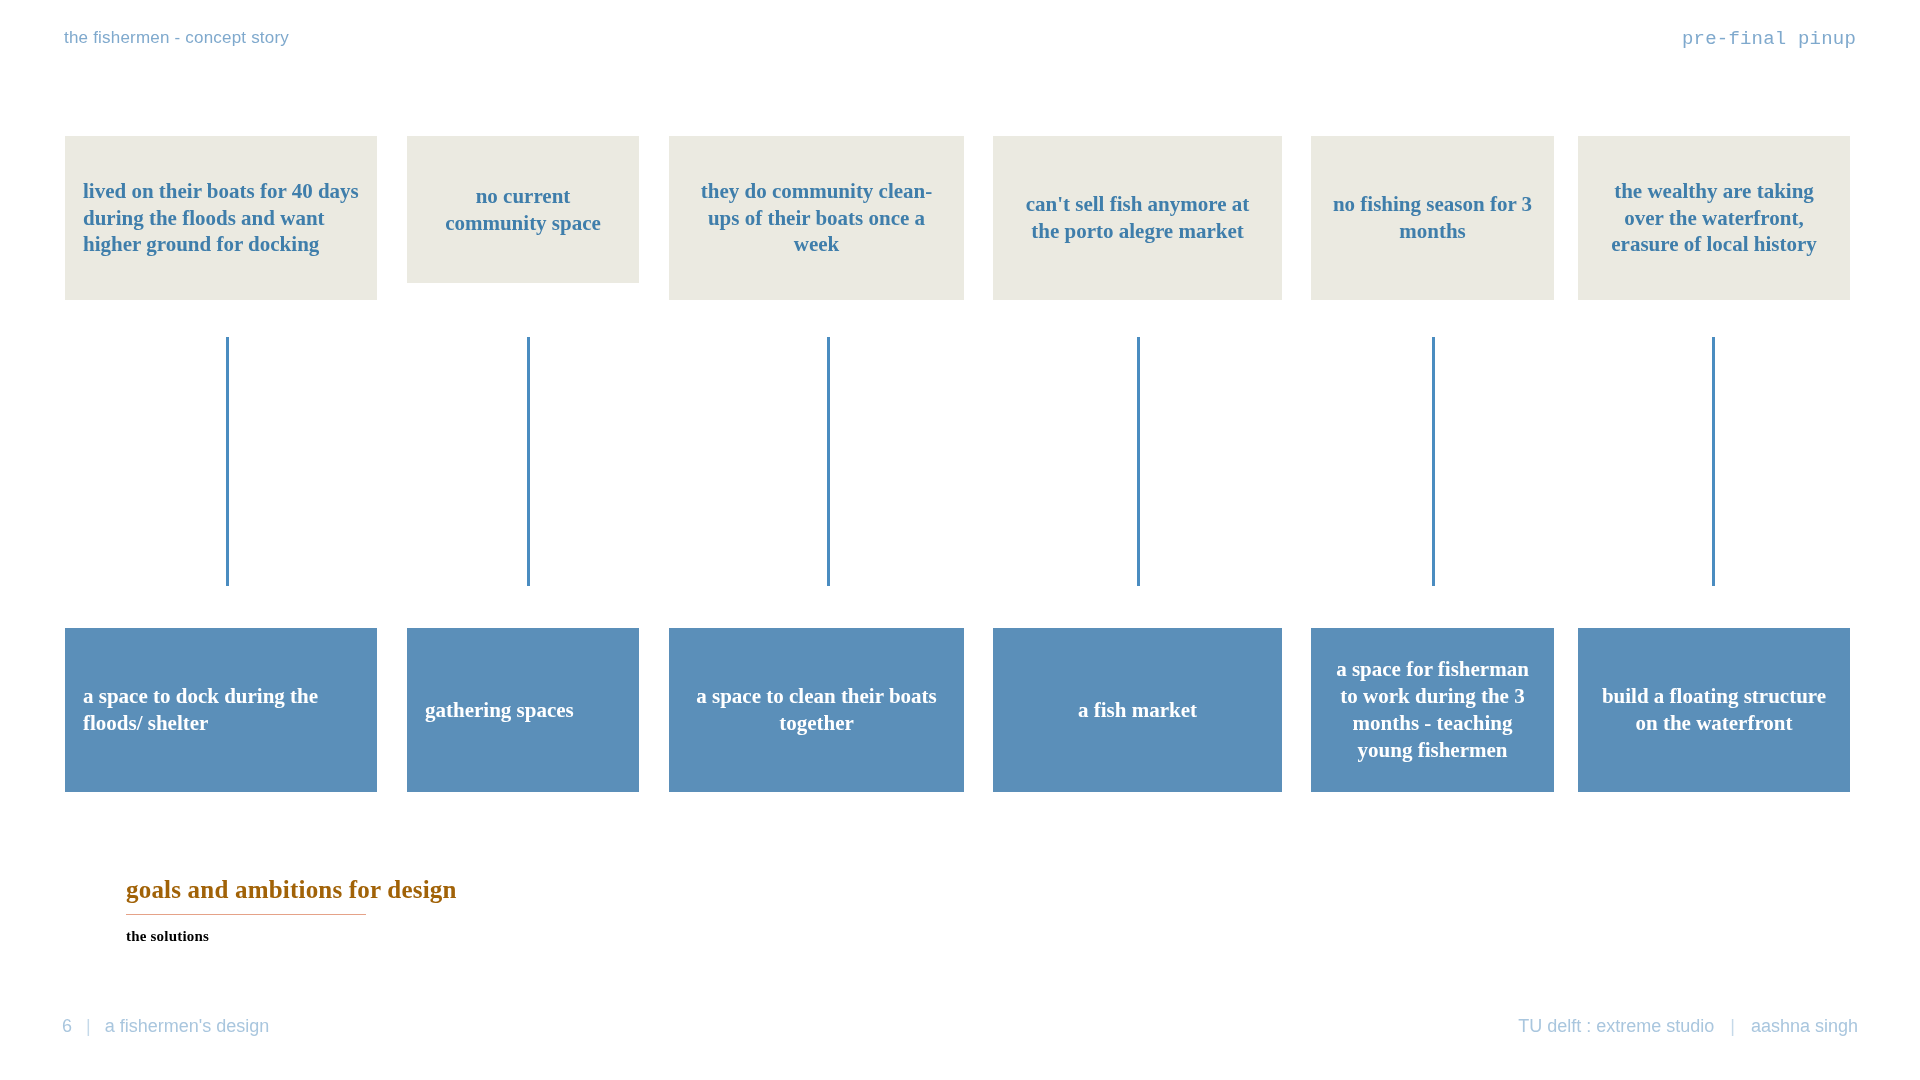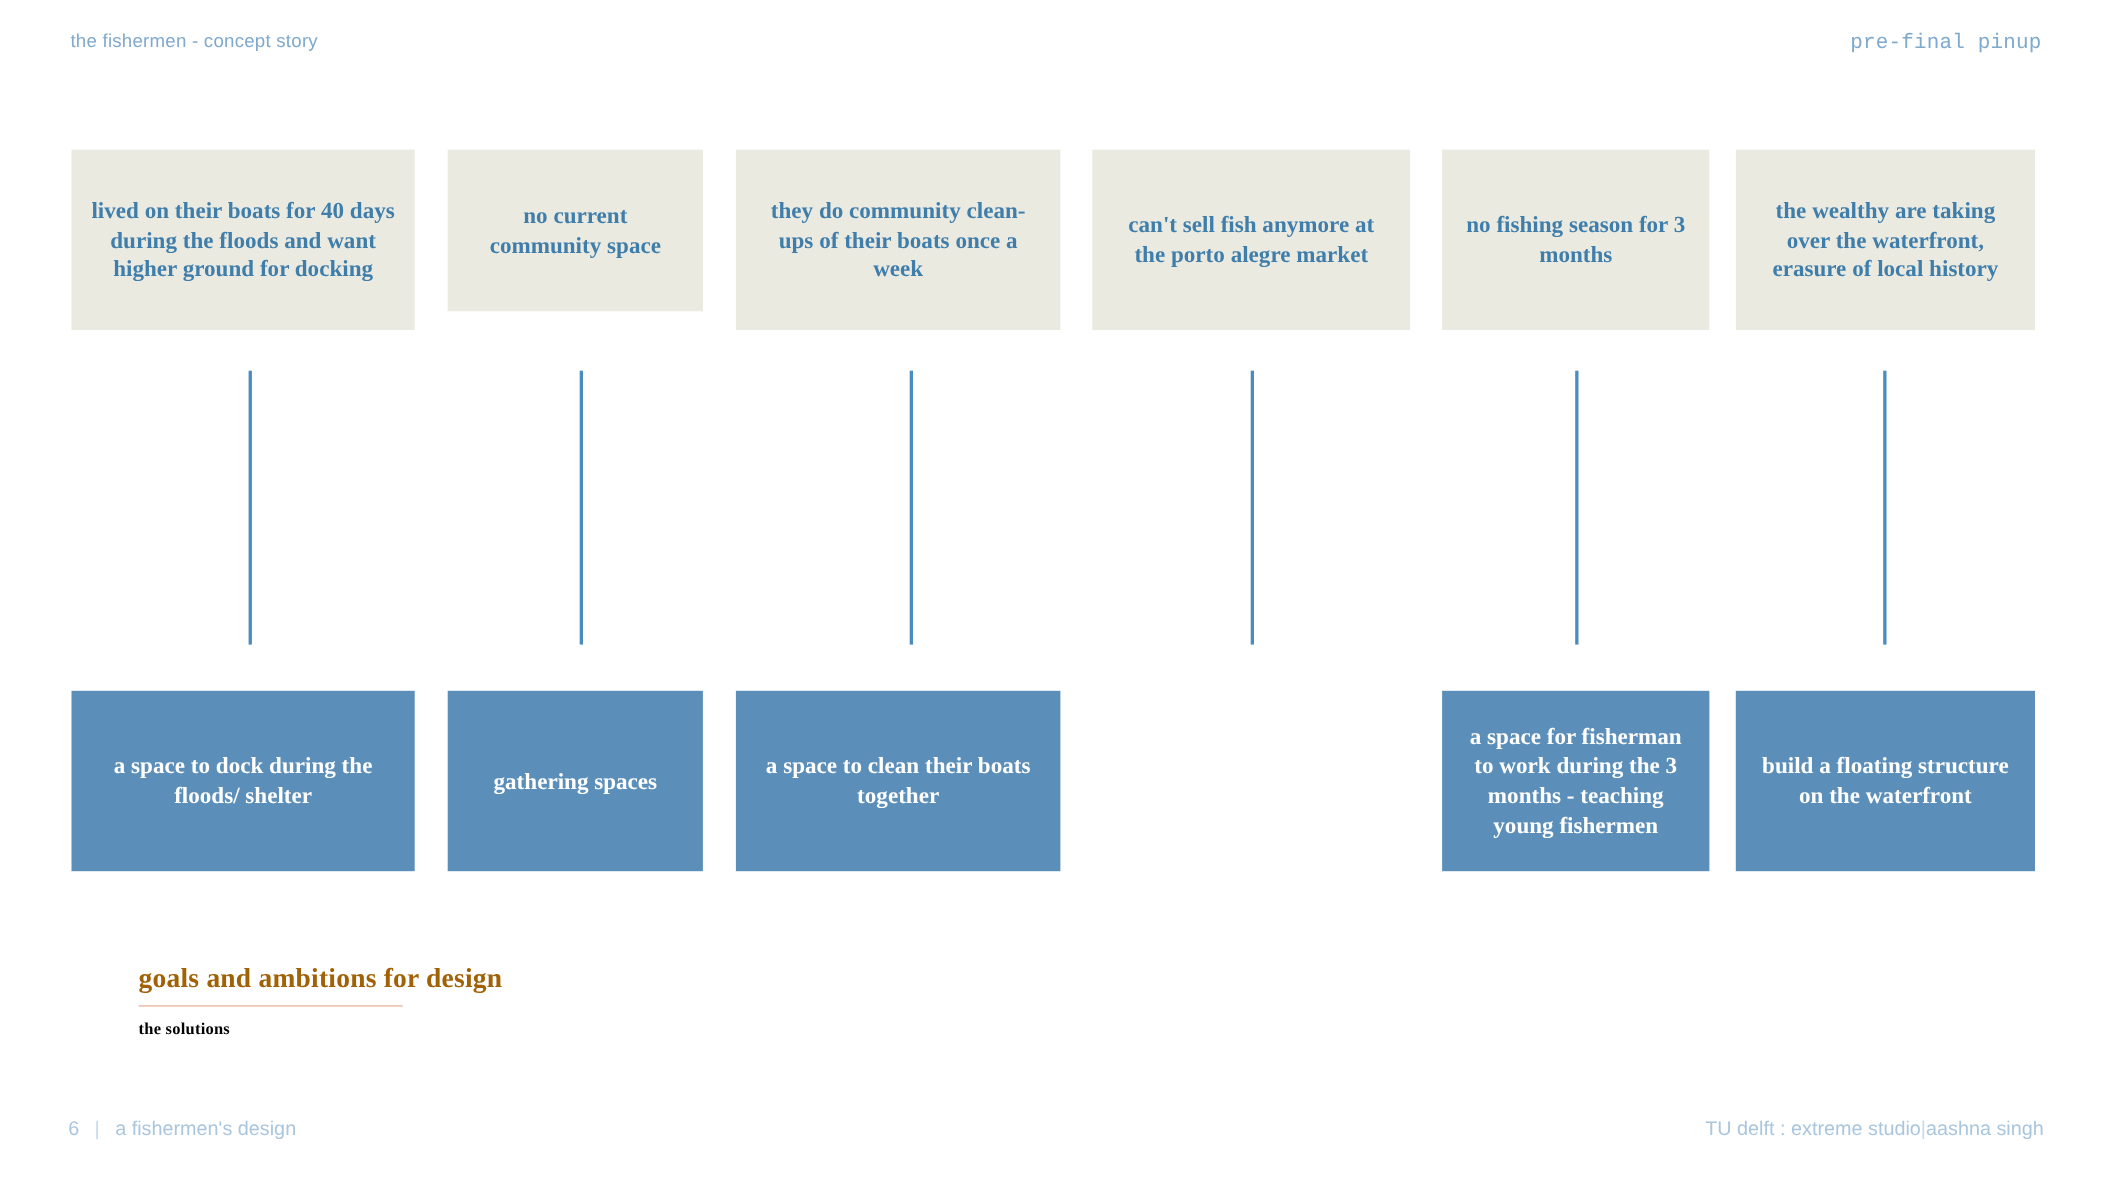--- a/index.html
+++ b/index.html
@@ -77,21 +77,21 @@
   }
 
   .card.solution {
     background: #5b8fb9;
   }
   .card.solution .card-text {
     color: #ffffff;
     font-size: 21px;
   }
 
-  .align-left  .card-text { text-align: center; }
+  .align-left  .card-text { text-align: left; }
   .align-center .card-text { text-align: center; }
 
   
   .connector {
     position: absolute;
     width: 3px;
     background: #4a8cc0;
   }
 
   
@@ -141,20 +141,21 @@
     font-size: 18px;
     color: #a9c6de;
     white-space: nowrap;
   }
   .footer-right {
     position: absolute;
     right: 62px;
     top: 0;
     display: flex;
     align-items: baseline;
+    gap: 16px;
     font-family: "Liberation Sans", "DejaVu Sans", sans-serif;
     font-size: 18px;
     color: #a9c6de;
     white-space: nowrap;
   }
   .sep { color: #c5d9e9; }
 </style>
 </head>
 <body>
 
@@ -201,20 +202,23 @@
   </div>
 
   <div class="card solution align-left" style="left:407px; top:628px; width:232px; height:164px;">
     <span class="card-text">gathering spaces</span>
   </div>
 
   <div class="card solution align-center" style="left:669px; top:628px; width:295px; height:164px;">
     <span class="card-text">a space to clean their boats together</span>
   </div>
 
+  <div class="card solution align-center" style="left:993px; top:628px; width:289px; height:164px;">
+    <span class="card-text">a fish market</span>
+  </div>
 
   <div class="card solution align-center" style="left:1311px; top:628px; width:243px; height:164px;">
     <span class="card-text">a space for fisherman to work during the 3 months - teaching young fishermen</span>
   </div>
 
   <div class="card solution align-center" style="left:1578px; top:628px; width:272px; height:164px;">
     <span class="card-text">build a floating structure on the waterfront</span>
   </div>
 
 </div>

